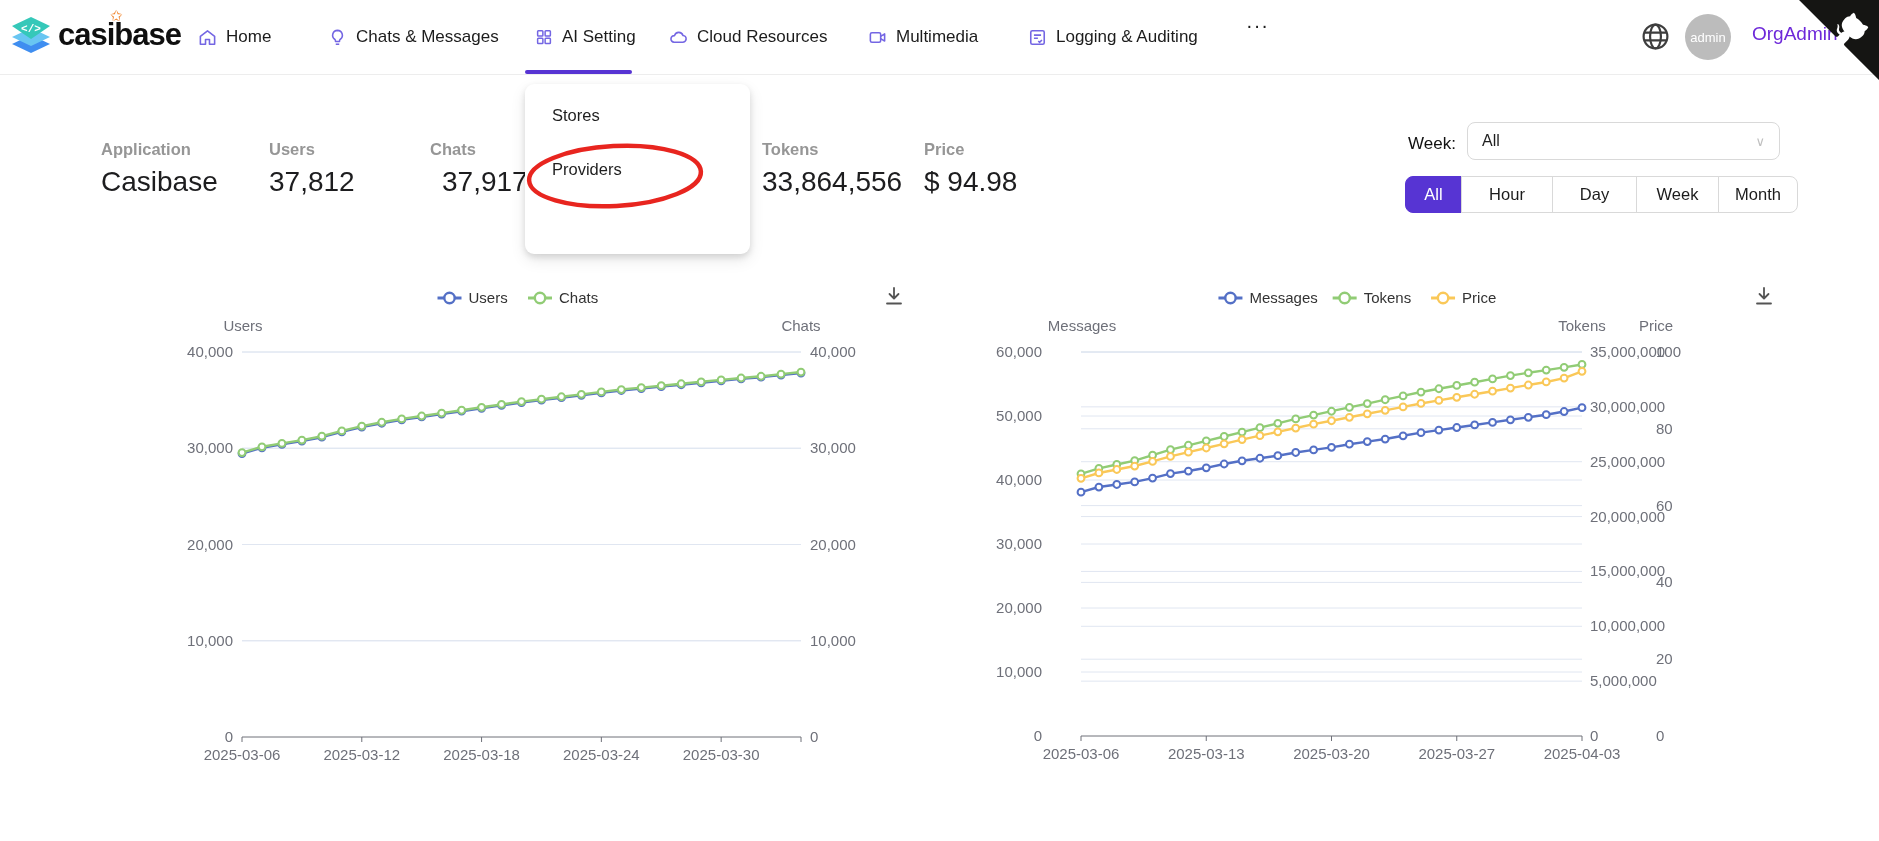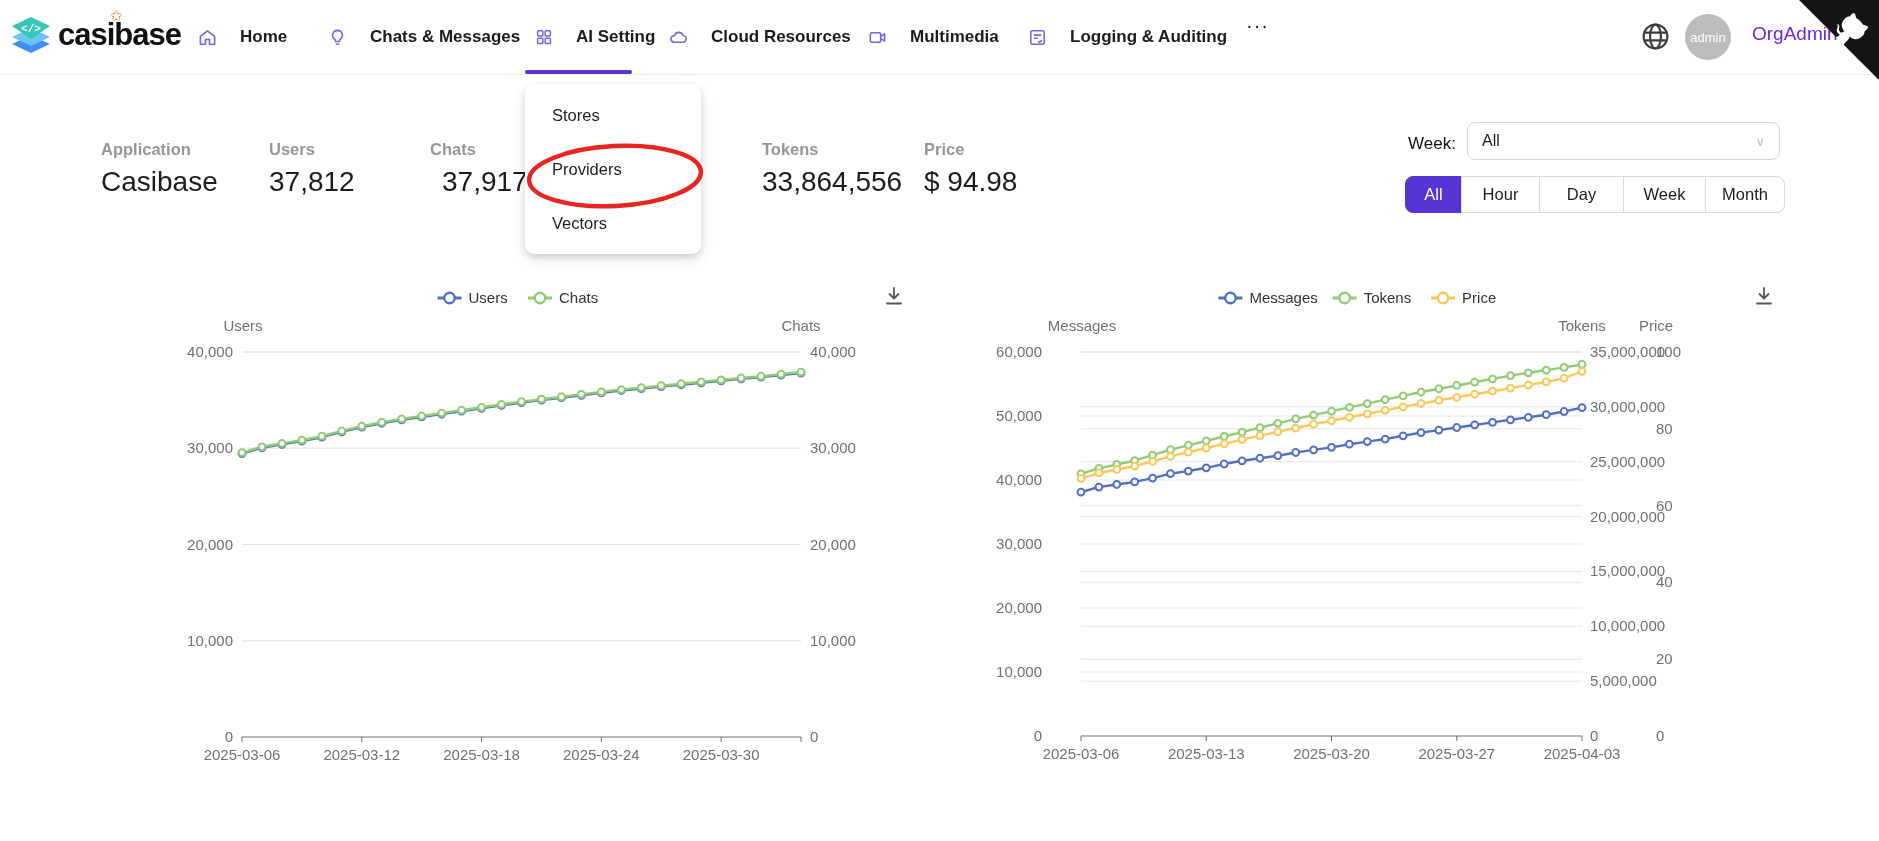--- a/index.html
+++ b/index.html
@@ -7,35 +7,35 @@
               font-family:"Liberation Sans", sans-serif; }
   .app { position:relative; width:1879px; height:841px; background:#fff; }
 
   
   .header { position:absolute; left:0; top:0; width:1879px; height:75px;
             background:#fff; border-bottom:1px solid #ededed; z-index:20; }
   .logo { position:absolute; left:10px; top:13px; display:flex; align-items:center; cursor:pointer; }
   .logo-text { font-size:31px; font-weight:700; color:#0f0f0f; letter-spacing:-1px; margin-left:6px; }
   .logo-star { position:absolute; left:100px; top:-6px; color:#f08127; font-size:15px; }
   .nav-item { position:absolute; top:22px; height:30px; display:flex; align-items:center;
-              gap:23px; cursor:pointer;font-weight:bold; }
+              gap:9px; cursor:pointer; }
   .nav-item .lbl { font-size:17px; color:#1c1c1c; white-space:nowrap; }
   .nav-more { position:absolute; top:14px; font-size:20px; color:#1c1c1c; cursor:pointer; letter-spacing:1px;}
   .nav-underline { position:absolute; left:525px; top:70px; width:107px; height:4px;
                    background:#5734d3; border-radius:2px; }
   .globe { position:absolute; left:1640px; top:21px; cursor:pointer; }
   .avatar { position:absolute; left:1685px; top:14px; width:46px; height:46px; border-radius:50%;
             background:#bcbcbc; color:#fff; font-size:13px; display:flex; align-items:center;
             justify-content:center; cursor:pointer; }
   .username { position:absolute; left:1752px; top:23px; font-size:19px; color:#6d28d9; cursor:pointer; }
   .user-caret { position:absolute; left:1838px; top:29px; color:#8a8a8a; font-size:13px; }
   .gh-corner { position:absolute; top:0; right:0; z-index:60; cursor:pointer; }
 
   
-  .dropdown { position:absolute; left:525px; top:84px; width:176px; height:170px; background:#fff;
+  .dropdown { position:absolute; left:525px; top:84px; width:225px; height:170px; background:#fff;
               border-radius:9px; box-shadow:0 6px 16px rgba(0,0,0,.09), 0 3px 6px rgba(0,0,0,.12);
               z-index:40; padding:4px 0; }
   .dropdown .dd-item { height:54px; line-height:54px; padding-left:27px; font-size:16.5px;
                        color:#1f1f1f; cursor:pointer; border-radius:6px; }
   .annot-ellipse { position:absolute; left:515px; top:138px; z-index:45; pointer-events:none; }
 
   
   .stat-label { position:absolute; top:140px; font-size:16.5px; color:#969696;font-weight:bold; }
   .stat-value { position:absolute; top:166px; font-size:28px; color:#1d1d1f; }
 
@@ -145,21 +145,20 @@
     <svg class="gh-corner" width="80" height="80" viewBox="0 0 250 250" style="fill:#151513;color:#fff;">
       <path d="M0,0 L115,115 L130,115 L142,142 L250,250 L250,0 Z"></path>
       <path d="M128.3,109.0 C113.8,99.7 119.0,89.6 119.0,89.6 C122.0,82.7 120.5,78.6 120.5,78.6 C119.2,72.0 123.4,76.3 123.4,76.3 C127.3,80.9 125.5,87.3 125.5,87.3 C122.9,97.6 130.6,101.9 134.4,103.2" fill="currentColor"></path>
       <path d="M115.0,115.0 C114.9,115.1 118.7,116.5 119.8,115.4 L133.7,101.6 C136.9,99.2 139.9,98.4 142.2,98.6 C133.8,88.0 127.5,74.4 143.8,58.0 C148.5,53.4 154.0,51.2 159.7,51.0 C160.3,49.4 163.2,43.6 171.4,40.1 C171.4,40.1 176.1,42.5 178.8,56.2 C183.1,58.6 187.2,61.8 190.9,65.4 C194.5,69.0 197.7,73.2 200.1,77.6 C213.8,80.2 216.3,84.9 216.3,84.9 C212.7,93.1 206.9,96.0 205.4,96.6 C205.1,102.4 203.0,107.8 198.3,112.5 C181.9,128.9 168.3,122.5 157.7,114.1 C157.9,116.9 156.7,120.9 152.7,124.9 L141.0,136.5 C139.8,137.7 141.6,141.9 141.8,141.8 Z" fill="currentColor"></path>
     </svg>
   </div>
 
   <div class="dropdown">
     <div class="dd-item">Stores</div>
     <div class="dd-item">Providers</div>
-    <div class="dd-item">Vectors</div>
   </div>
   <svg class="annot-ellipse" width="200" height="80">
     <ellipse cx="100" cy="38" rx="86" ry="30" fill="none" stroke="#e8251f" stroke-width="4.5" transform="rotate(-3 100 38)"></ellipse>
   </svg>
 
   <div class="stat-label" style="left:101px">Application</div>
   <div class="stat-value" style="left:101px">Casibase</div>
   <div class="stat-label" style="left:269px">Users</div>
   <div class="stat-value" style="left:269px">37,812</div>
   <div class="stat-label" style="left:430px">Chats</div>
@@ -169,21 +168,21 @@
   <div class="stat-label" style="left:924px">Price</div>
   <div class="stat-value" style="left:924px">$ 94.98</div>
 
   <div class="user-label">Week:</div>
   <div class="user-select">
     <span class="val">All</span>
     <span class="caret">∨</span>
   </div>
   <div class="range-group">
     <button class="range-btn active" style="width:57px">All</button>
-    <button class="range-btn" style="width:79px">Hour</button>
+    <button class="range-btn" style="width:92px">Hour</button>
     <button class="range-btn" style="width:85px">Day</button>
     <button class="range-btn" style="width:83px">Week</button>
     <button class="range-btn" style="width:80px">Month</button>
   </div>
 
   <svg id="chart-svg-0" class="chart-svg" width="800" height="510" viewBox="150 266 800 510">
       <g>
         <line x1="242" y1="352" x2="801" y2="352" stroke="#E0E6F1" stroke-width="1"></line>
         <line x1="242" y1="448.25" x2="801" y2="448.25" stroke="#E0E6F1" stroke-width="1"></line>
         <line x1="242" y1="544.5" x2="801" y2="544.5" stroke="#E0E6F1" stroke-width="1"></line>

